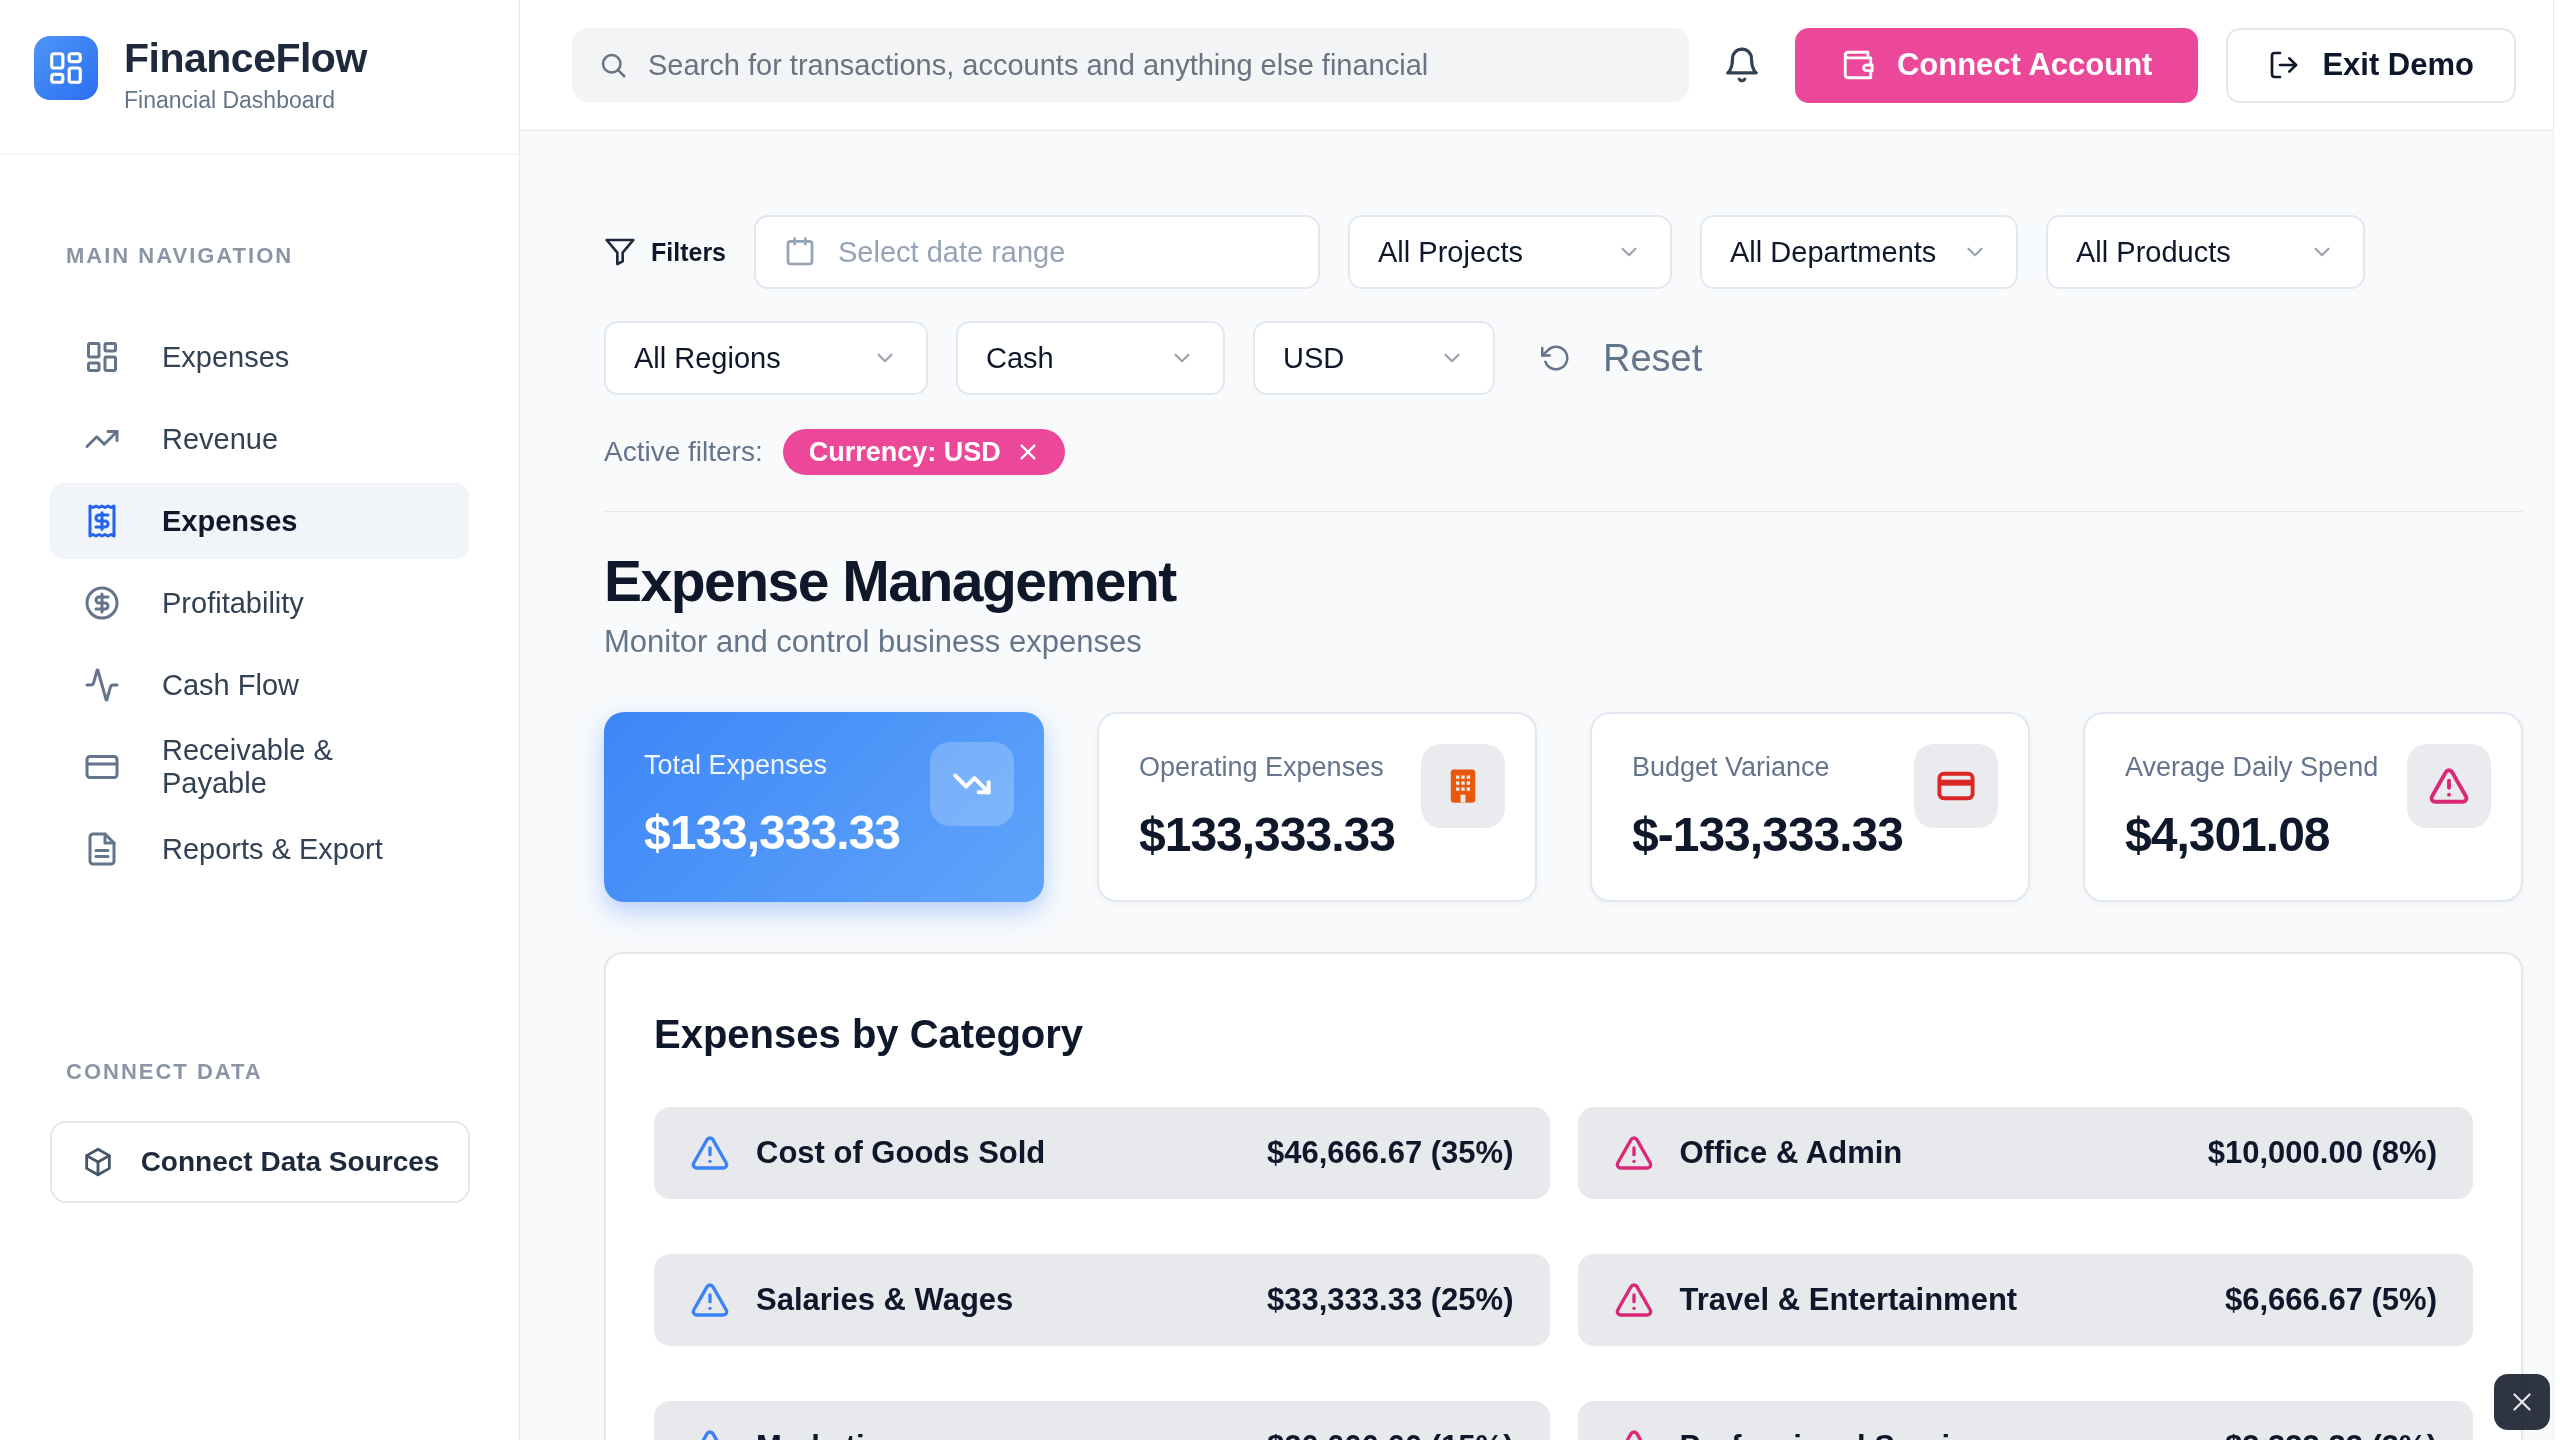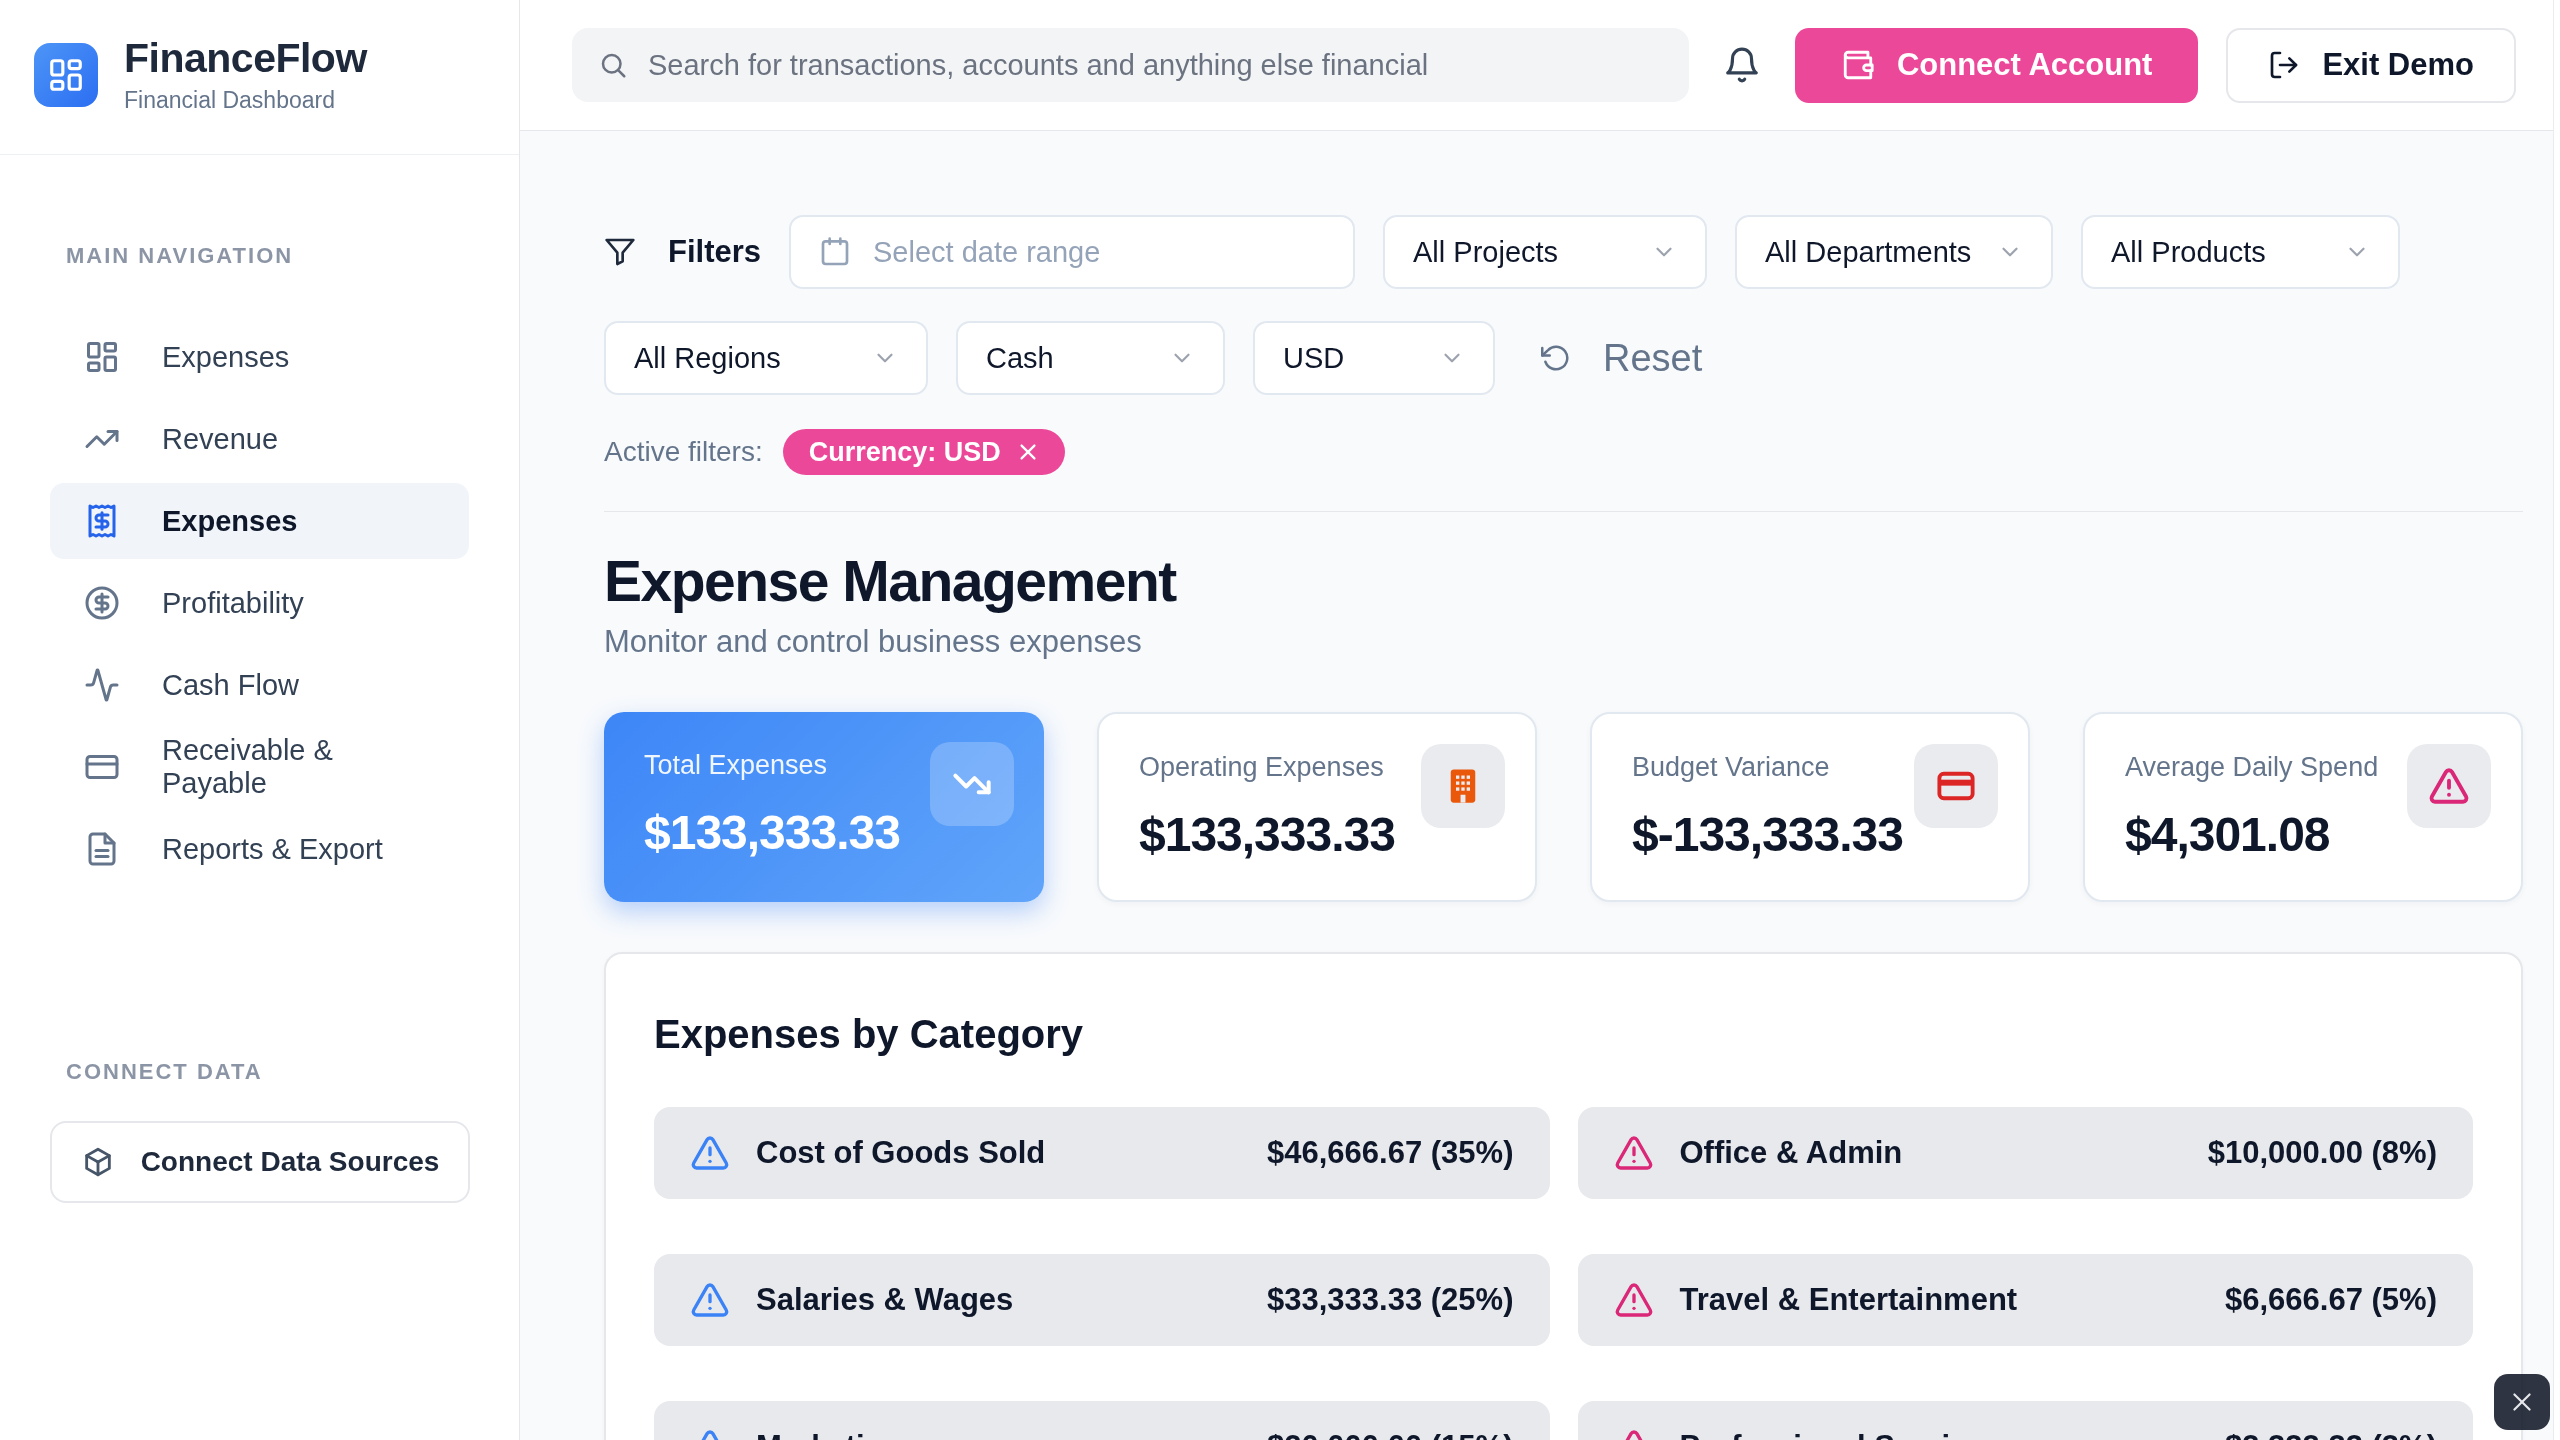--- a/index.html
+++ b/index.html
@@ -6,21 +6,21 @@
   html,body { width:2560px; height:1440px; overflow:hidden; }
   body {
     font-family:"Liberation Sans","DejaVu Sans",sans-serif;
     background:#f8fafc; color:#0f172a; display:flex;
     --accent:#ec4899; --blue:#3b82f6; --warn-pink:#db2777; --orange:#ea580c; --red:#dc2626;
   }
   svg { display:block; }
 
   
   .sidebar { width:520px; min-width:520px; background:#fff; border-right:1px solid #e5e7eb; height:1440px; position:relative; }
-  .brand { display:flex; align-items:center; gap:26px; padding:36px 34px 40px 34px; border-bottom:1px solid #edf0f4; }
+  .brand { display:flex; align-items:flex-start; gap:26px; padding:36px 34px 40px 34px; border-bottom:1px solid #edf0f4; }
   .brand-icon { width:64px; height:64px; border-radius:16px; background:linear-gradient(135deg,#4d95f7,#2b6ef2); display:flex; align-items:center; justify-content:center; color:#fff; flex:none; }
   .brand-name { font-size:41px; font-weight:800; color:#1e293b; letter-spacing:-0.5px; line-height:1.1; }
   .brand-sub { font-size:23px; color:#64748b; margin-top:6px; }
   .nav-label { font-size:22px; font-weight:700; color:#8b95a5; letter-spacing:2px; padding:0 66px; margin-top:88px; }
   .nav { margin-top:50px; display:flex; flex-direction:column; gap:6px; padding:0 50px; }
   .nav-item { display:flex; align-items:center; gap:42px; height:76px; border-radius:14px; padding:0 34px; color:#334155; font-size:29px; font-weight:500; cursor:pointer; text-decoration:none; }
   .nav-item .nav-ic { color:#64748b; flex:none; }
   .nav-item.active { background:#f1f5f9; color:#0f172a; font-weight:600; }
   .nav-item.active .nav-ic { color:#2563eb; }
   .connect-label { margin-top:172px; }
@@ -36,21 +36,21 @@
   .bell-btn { background:none; border:none; color:#334155; cursor:pointer; margin-left:auto; padding:6px; }
   .btn { height:75px; border-radius:14px; display:flex; align-items:center; gap:22px; font-size:31px; font-weight:700; font-family:inherit; cursor:pointer; }
   .btn-pink { background:var(--accent,#ec4899); color:#fff; border:none; padding:0 46px; }
   .btn-ghost { background:#fff; color:#0f172a; border:2px solid #e5e7eb; padding:0 40px; }
 
   .content { flex:1; overflow:hidden; padding:84px 37px 0 84px; }
 
   
   .filters-row { display:flex; align-items:center; gap:28px; }
   .filters-row + .filters-row { margin-top:32px; }
-  .filters-title { display:flex; align-items:center; gap:32px; font-size:31px; font-weight:700; color:#0f172a; margin-right:0; }
+  .filters-title { display:flex; align-items:center; gap:15px; font-size:25px; font-weight:700; color:#0f172a; margin-right:0; }
   .filters-title .ic { color:#1e293b; }
   .control { height:74px; background:#fff; border:2px solid #e2e8f0; border-radius:14px; display:flex; align-items:center; padding:0 28px; font-size:29px; color:#0f172a; font-family:inherit; cursor:pointer; }
   .date-input { width:566px; gap:22px; color:#94a3b8; }
   .select { justify-content:space-between; font-weight:400; }
   .select .chev { color:#9ca3af; }
   .w-projects { width:324px; } .w-departments { width:318px; } .w-products { width:319px; }
   .w-regions { width:324px; } .w-cash { width:269px; } .w-usd { width:242px; }
   .reset-btn { display:flex; align-items:center; gap:32px; background:none; border:none; font-size:38px; font-weight:500; color:#64748b; font-family:inherit; cursor:pointer; margin-left:18px; }
   .active-row { margin-top:34px; display:flex; align-items:center; gap:20px; }
   .active-label { font-size:28px; color:#64748b; }

